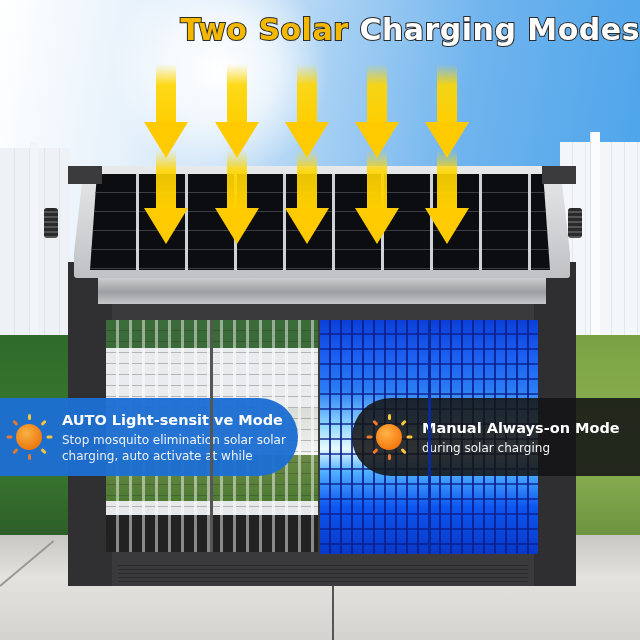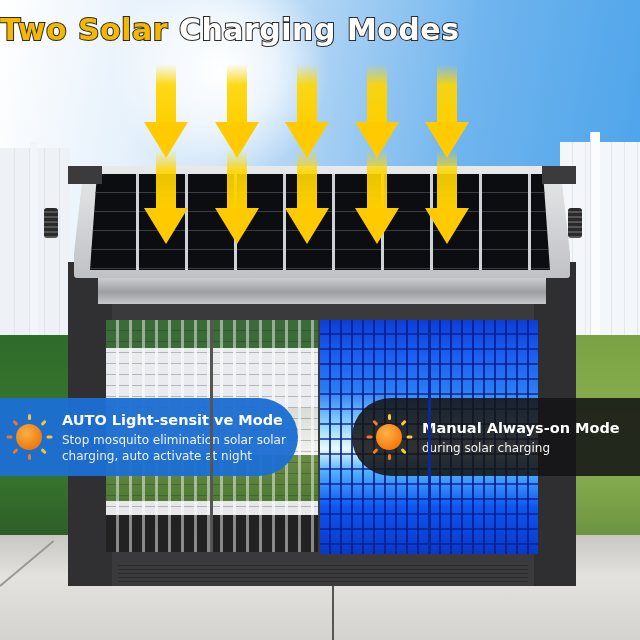--- a/index.html
+++ b/index.html
@@ -19,21 +19,21 @@
   .grass-left{position:absolute;left:0;top:335px;width:80px;height:200px;
     background:linear-gradient(180deg,#2f6b2a,#3a7b30 60%,#2e5e28)}
   .grass-right{position:absolute;right:0;top:335px;width:80px;height:200px;
     background:linear-gradient(180deg,#7aa244,#8fb353 60%,#6c9440)}
   .ground{position:absolute;left:0;top:535px;width:640px;height:105px;
     background:linear-gradient(180deg,#c9c7c3 0%,#e4e2df 40%,#d5d3d0 100%)}
   .ground:before{content:"";position:absolute;left:332px;top:0;width:2px;height:105px;background:#555}
   .ground:after{content:"";position:absolute;left:0;top:50px;width:70px;height:2px;background:#9a9896;transform:rotate(-40deg);transform-origin:left}
 
   
-  .title{position:absolute;left:0;top:12px;width:640px;text-align:left;font-weight:bold;font-size:30px;letter-spacing:0.5px;
+  .title{position:absolute;left:0;top:12px;width:640px;text-align:right;font-weight:bold;font-size:30px;letter-spacing:0.5px;
     font-family:"DejaVu Sans","Liberation Sans",sans-serif}
   .title .t1{color:#f5b800;-webkit-text-stroke:2px #2b2b2b;paint-order:stroke fill}
   .title .t2{color:#ffffff;-webkit-text-stroke:2px #2b2b2b;paint-order:stroke fill}
 
   
   .device{position:absolute;left:68px;top:166px;width:508px;height:425px}
   .dev-body{position:absolute;left:24px;top:100px;width:470px;height:320px;background:#3a3a3c}
   .dev-leg-l{position:absolute;left:0;top:96px;width:44px;height:324px;background:#303032}
   .dev-leg-r{position:absolute;right:0;top:96px;width:42px;height:324px;background:#2f2f31}
   .panel-frame{position:absolute;left:6px;top:0;width:496px;height:112px;
@@ -169,21 +169,21 @@
   <div class="sun">
     <div class="ray" style="transform:rotate(0deg)"></div>
     <div class="ray" style="transform:rotate(45deg)"></div>
     <div class="ray" style="transform:rotate(90deg)"></div>
     <div class="ray" style="transform:rotate(135deg)"></div>
     <div class="core"></div>
   </div>
   <div class="badge-text">
     <div class="badge-title">AUTO Light-sensitive Mode</div>
     <div class="badge-desc">Stop mosquito elimination solar solar</div>
-    <div class="badge-desc">charging, auto activate at night</div>
+    <div class="badge-desc">charging, auto activate at while</div>
   </div>
 </div>
 
 <div class="badge badge-manual">
   <div class="sun">
     <div class="ray" style="transform:rotate(0deg)"></div>
     <div class="ray" style="transform:rotate(45deg)"></div>
     <div class="ray" style="transform:rotate(90deg)"></div>
     <div class="ray" style="transform:rotate(135deg)"></div>
     <div class="core"></div>

